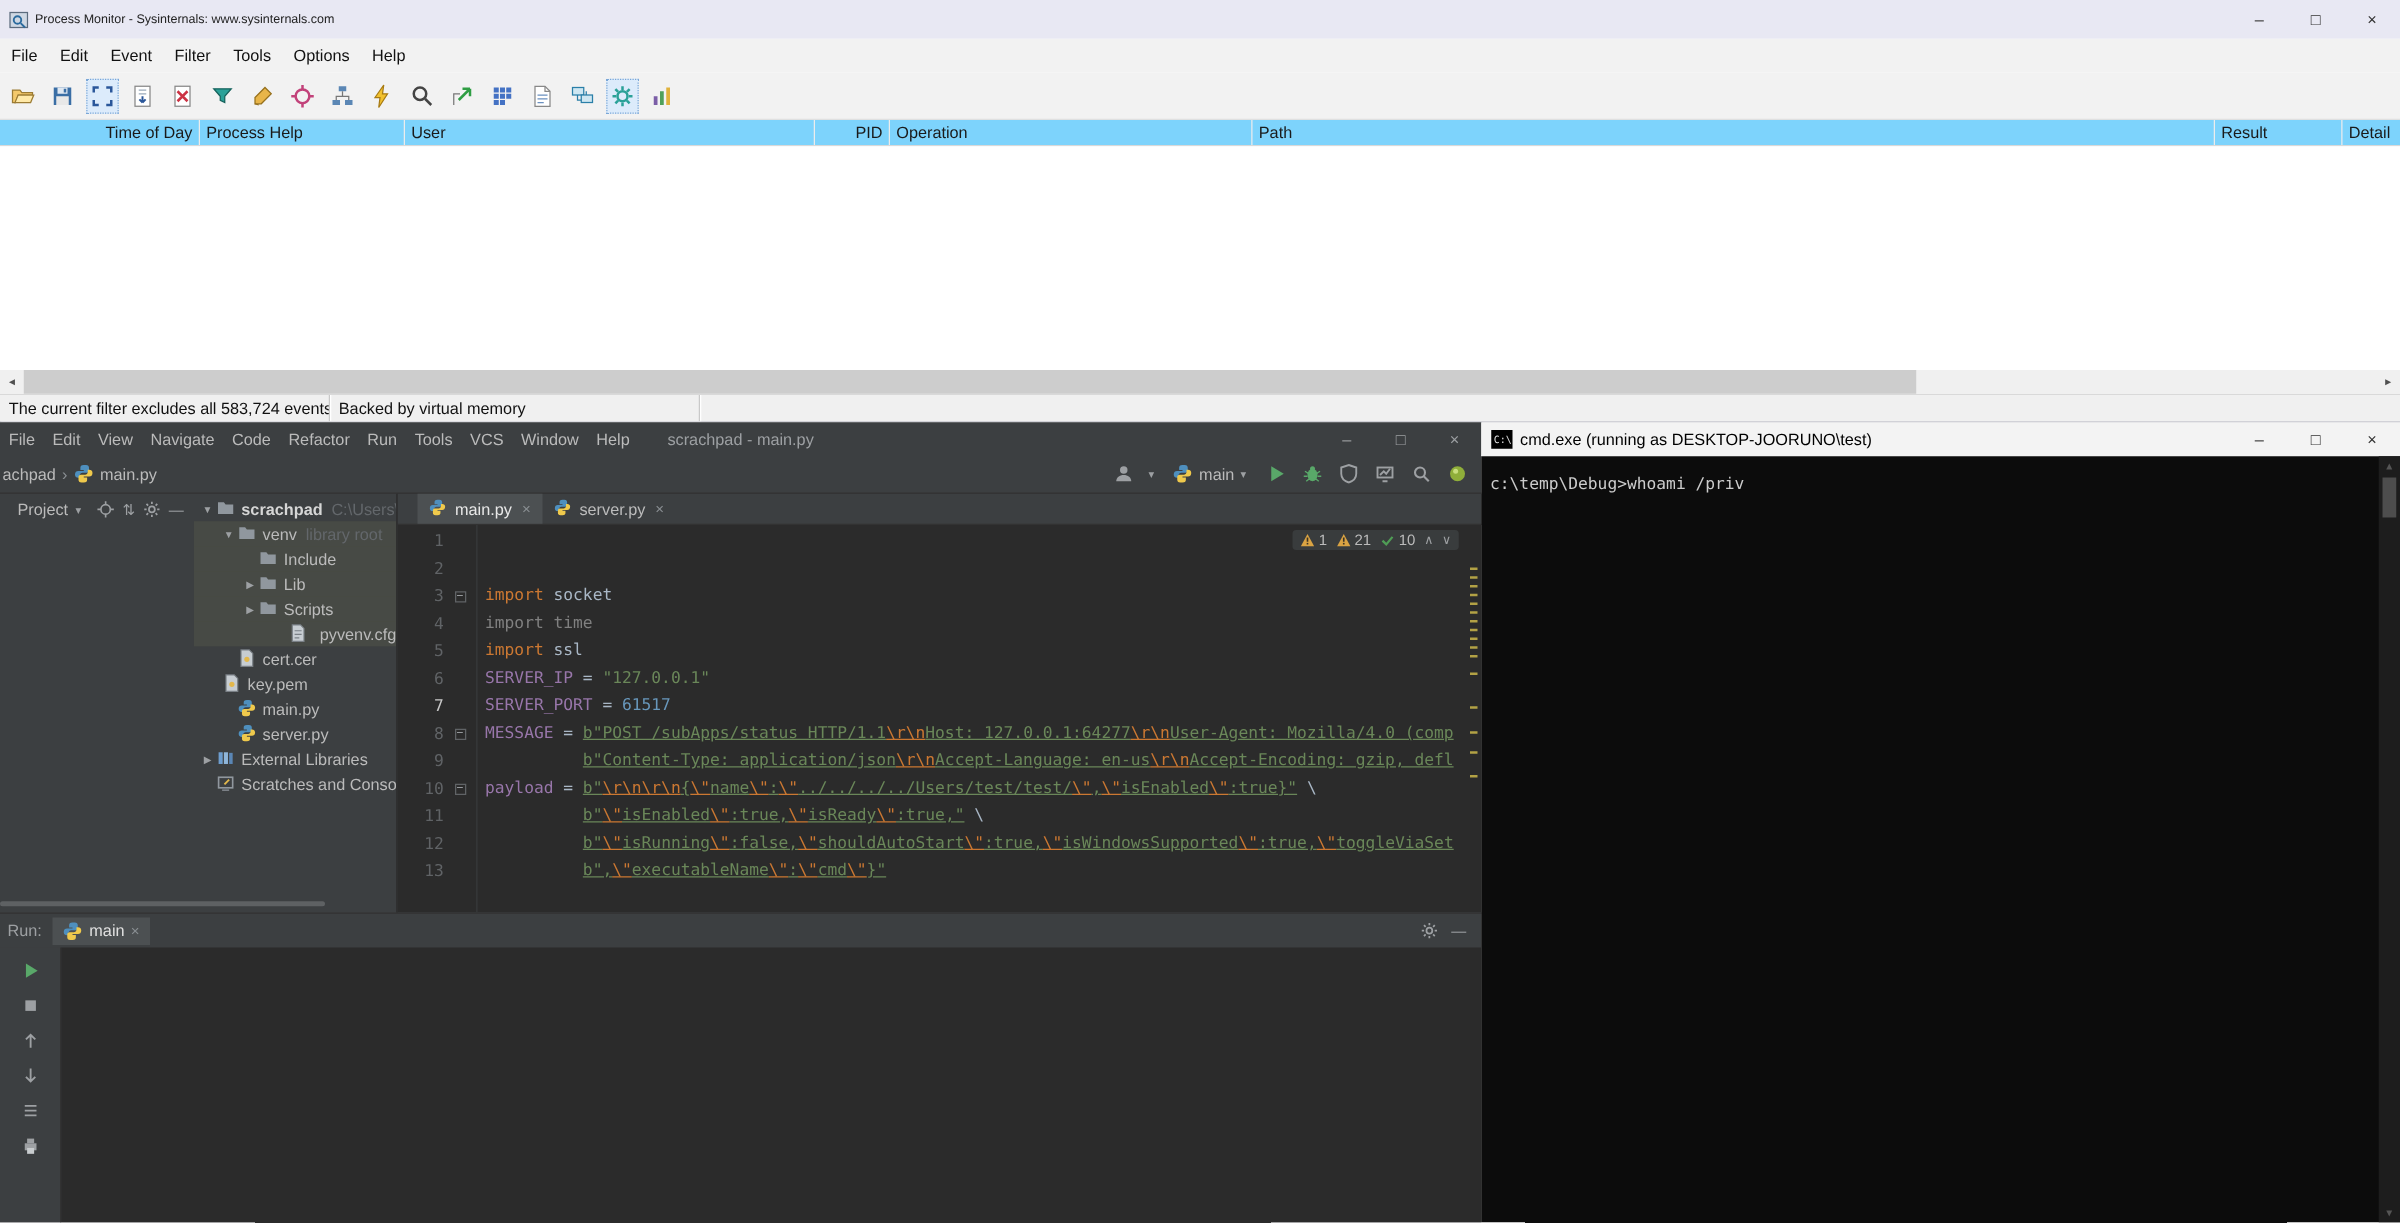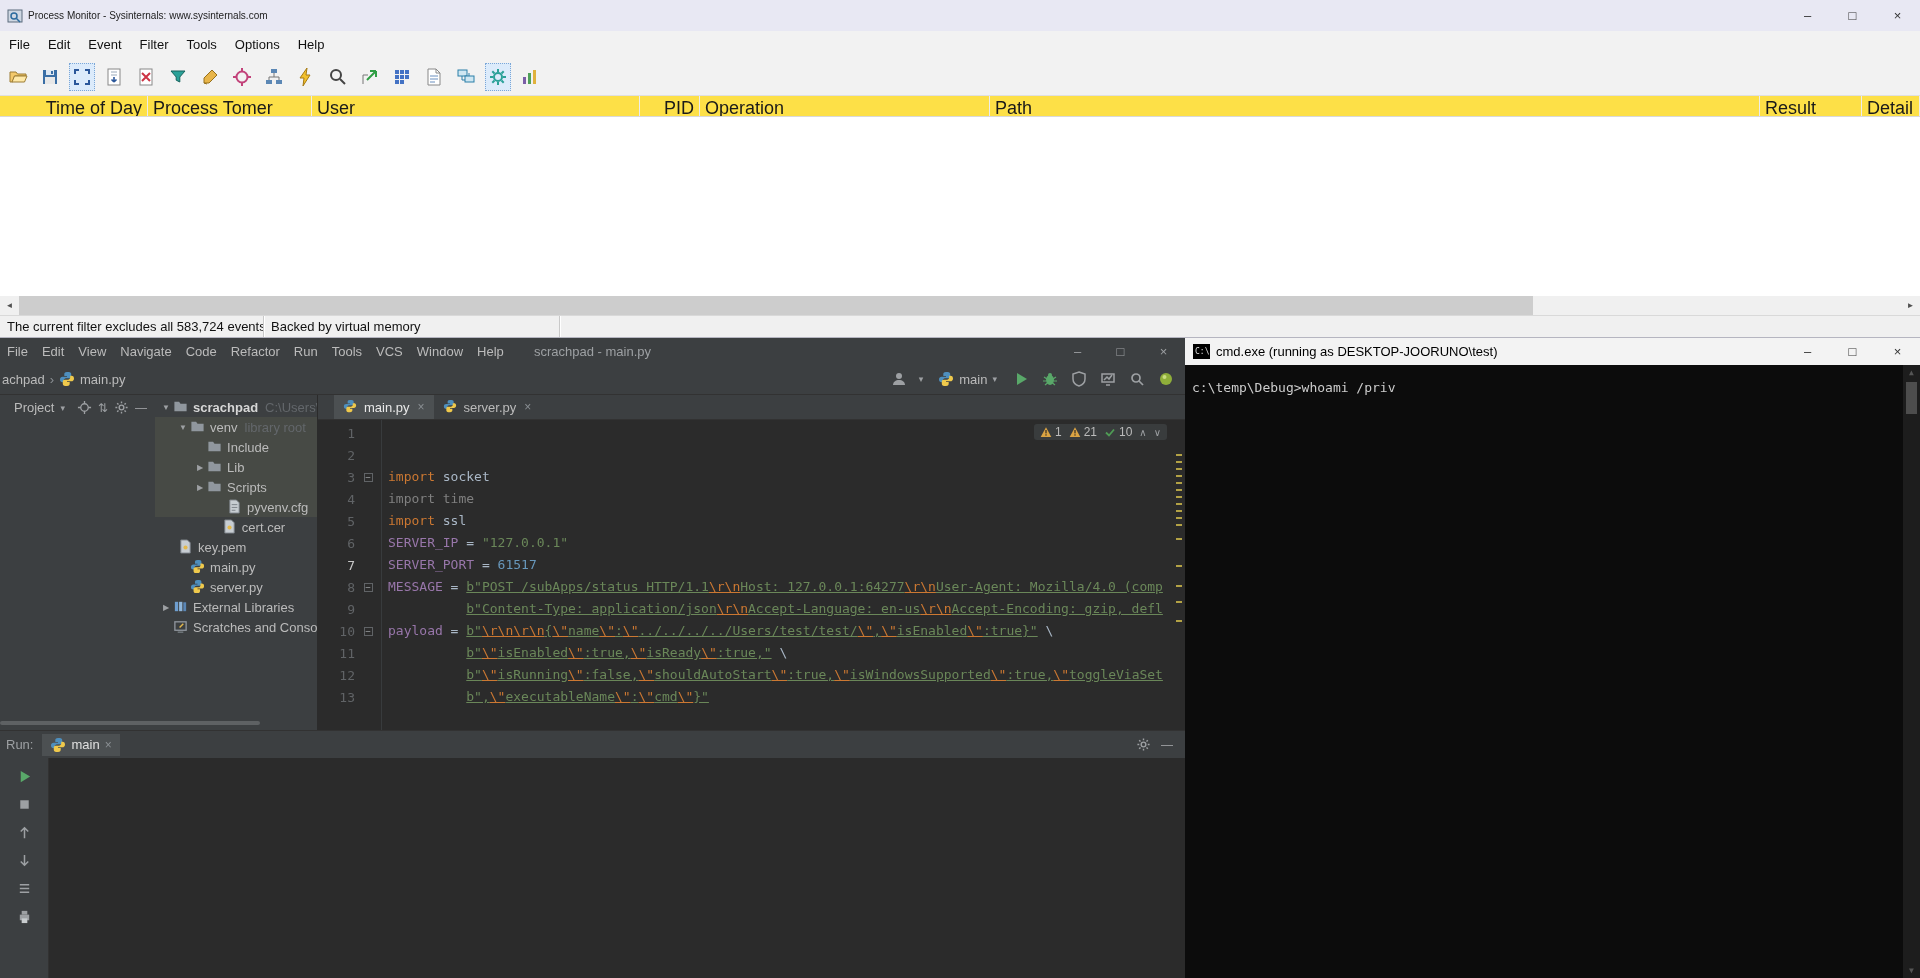--- a/index.html
+++ b/index.html
@@ -21,21 +21,21 @@
   #procmon { position:absolute; left:0; top:0; width:1920px; height:338px; display:flex; flex-direction:column; background:#fff; border-bottom:1px solid #b5b5c0; }
   .pm-titlebar { height:31px; background:#e8e8f3; display:flex; align-items:center; flex:none; }
   .pm-appicon { width:16px; height:16px; margin:0 5px 0 7px; }
   .pm-title { font-size:10px; color:#222; }
   .pm-menubar { height:27px; background:#f2f2f2; display:flex; align-items:center; font-size:13px; color:#111; flex:none; }
   .pm-menu-item { padding:0 9px; }
   .pm-toolbar { height:38px; background:#f2f2f2; display:flex; align-items:center; padding-left:5px; border-bottom:1px solid #e0e0e0; flex:none; }
   .pm-tool { width:26px; height:28px; margin-right:6px; display:flex; align-items:center; justify-content:center; border:1px solid transparent; }
   .pm-tool svg { width:20px; height:20px; }
   .pm-tool.active { background:#dcebfb; border:1px dotted #7ba7d7; }
-  .pm-colheader { height:21px; background:#fde047; border-bottom:1px solid #d9d9d9; display:flex; font-size:18px; color:#1a1a1a; flex:none; }
+  .pm-colheader { height:21px; background:#7dd3fc; border-bottom:1px solid #d9d9d9; display:flex; font-size:13px; color:#1a1a1a; flex:none;padding-left:12px; }
   .pm-col { padding:2px 5px; border-right:1px solid #ececec; white-space:nowrap; overflow:hidden; flex:none; }
   .pm-list { flex:1; background:#ffffff; }
   .pm-hscroll { height:19px; background:#f0f0f0; position:relative; flex:none; }
   .pm-scroll-arrow { position:absolute; top:0; width:19px; height:19px; display:flex; align-items:center; justify-content:center; font-size:8px; color:#505050; }
   .pm-scroll-arrow.left { left:0; } .pm-scroll-arrow.right { right:0; }
   .pm-scroll-thumb { position:absolute; left:19px; top:0; width:1514px; height:19px; background:#cdcdcd; }
   .pm-status { height:22px; background:#f0f0f0; border-top:1px solid #d9d9d9; display:flex; align-items:center; font-size:13px; color:#111; flex:none; }
   .pm-status-cell { height:100%; display:flex; align-items:center; padding:0 7px; border-right:1px solid #c9c9c9; box-shadow:1px 0 0 #ffffff; white-space:nowrap; overflow:hidden; }
   .pm-status-cell.c1 { width:264px; }
   .pm-status-cell.c2 { width:296px; }
@@ -263,21 +263,21 @@
       <span class="pm-tool">
         <svg viewBox="0 0 20 20">
           <rect x="3" y="10" width="3" height="7" fill="#7b5ea7"></rect>
           <rect x="8" y="6" width="3" height="11" fill="#4fa05a"></rect>
           <rect x="13" y="3" width="3" height="14" fill="#e0b23c"></rect>
         </svg>
       </span>
     </div>
   <div class="pm-colheader">
       <span class="pm-col" style="width: 148px; text-align: right;">Time of Day</span>
-      <span class="pm-col" style="width: 164px;">Process Tomer</span>
+      <span class="pm-col" style="width: 164px;">Process Help</span>
       <span class="pm-col" style="width: 328px;">User</span>
       <span class="pm-col" style="width: 60px; text-align: right;">PID</span>
       <span class="pm-col" style="width: 290px;">Operation</span>
       <span class="pm-col" style="width: 770px;">Path</span>
       <span class="pm-col" style="width: 102px;">Result</span>
       <span class="pm-col" style="width: 58px;">Detail</span>
     </div>
   <div class="pm-list"></div>
   <div class="pm-hscroll">
     <span class="pm-scroll-arrow left">◄</span>
@@ -442,31 +442,31 @@
           </div>
           <div class="tree-row lib" style="padding-left: 38px;">
             <span class="chev">▶</span>
             <span class="ticon">
               <svg viewBox="0 0 16 16">
                 <path d="M1.5 3h5L8 5h6.5v8h-13z" fill="#90979e"></path>
               </svg>
             </span>
             <span class="tlabel">Scripts</span>
           </div>
-          <div class="tree-row lib" style="padding-left: 58px;">
+          <div class="tree-row lib" style="padding-left: 58px; justify-content: space-between;">
             <span class="chev"></span>
             <span class="ticon">
               <svg viewBox="0 0 16 16">
                 <path d="M3 1h7l3 3v11H3z" fill="#c7cdd2" stroke="#7a8086"></path>
                 <path d="M5 6h6M5 9h6M5 12h4" stroke="#7a8086"></path>
               </svg>
             </span>
             <span class="tlabel">pyvenv.cfg</span>
           </div>
-          <div class="tree-row" style="padding-left: 21px; justify-content: center;">
+          <div class="tree-row" style="padding-left: 21px;">
             <span class="chev"></span>
             <span class="ticon">
               <svg viewBox="0 0 16 16">
                 <path d="M3 1h7l3 3v11H3z" fill="#c7cdd2" stroke="#7a8086"></path>
                 <circle cx="8" cy="9" r="2.2" fill="#e3b84c"></circle>
               </svg>
             </span>
             <span class="tlabel">cert.cer</span>
           </div>
           <div class="tree-row" style="padding-left: 9px;">

